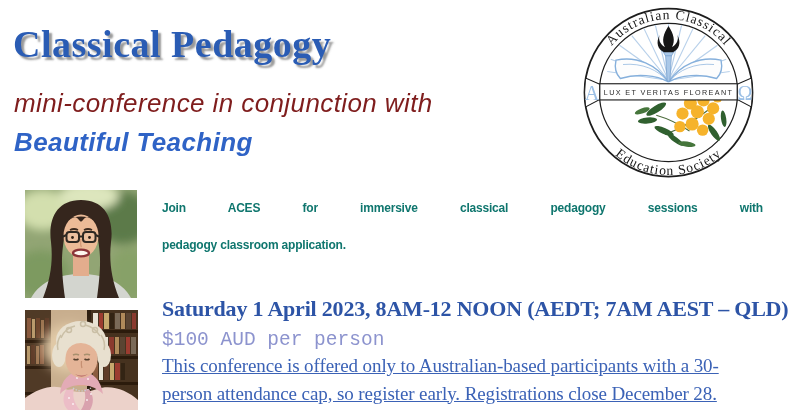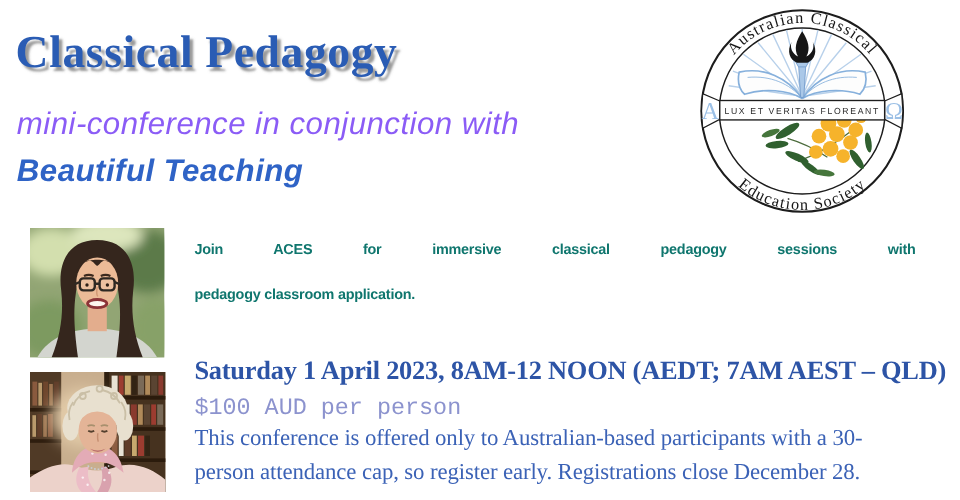--- a/index.html
+++ b/index.html
@@ -4,21 +4,21 @@
 <style>
   html,body{margin:0;padding:0;background:#fff;}
   .canvas{position:relative;width:800px;height:417px;background:#ffffff;overflow:hidden;
           font-family:"Liberation Sans",sans-serif;}
 
   .title{position:absolute;left:13px;top:22px;
          font-family:"Liberation Serif",serif;font-weight:700;font-size:38px;
          color:#2a5cb4;letter-spacing:.5px;
          text-shadow:3px 3px 2px rgba(110,110,110,.7);white-space:nowrap;}
   .sub1{position:absolute;left:14px;top:88px;font-style:italic;font-size:26px;
-        color:#8b5cf6;letter-spacing:.4px;white-space:nowrap;text-align:center;}
+        color:#7f1d1d;letter-spacing:.4px;white-space:nowrap;text-align:center;}
   .sub2{position:absolute;left:14px;top:127px;font-style:italic;font-weight:600;
         font-size:26px;color:#2f63c6;letter-spacing:.4px;white-space:nowrap;}
 
   .logo{position:absolute;left:578px;top:5px;width:181px;height:175px;}
 
   .photo1{position:absolute;left:25px;top:190px;width:112px;height:108px;}
   .photo2{position:absolute;left:25px;top:310px;width:113px;height:100px;}
 
   .intro{position:absolute;left:162px;top:190px;width:601px;
          font-weight:700;font-size:12px;letter-spacing:-.2px;color:#0f766e;}
@@ -26,21 +26,21 @@
   .intro .jline{text-align:justify;text-align-last:justify;white-space:normal;
                 word-spacing:2px;}
 
   .date{position:absolute;left:162px;top:296px;width:640px;
         font-family:"Liberation Serif",serif;font-weight:700;font-size:22px;
         color:#2d54a6;white-space:nowrap;letter-spacing:-.2px;}
   .price{position:absolute;left:162px;top:329px;
          font-family:Liberation Mono, monospace;font-size:19.5px;
          color:#8c93ce;white-space:nowrap;}
   .details{position:absolute;left:162px;top:352px;
-           font-family:"Liberation Serif",serif;font-size:19px;color:#3b62b6;}
+           font-family:"Liberation Serif",serif;font-size:19px;color:#3b62b6;text-decoration:underline;}
   .details div{line-height:27.5px;white-space:nowrap;letter-spacing:-.1px;}
 </style>
 </head>
 <body>
 
 <div class="canvas">
 
   <div class="title">Classical Pedagogy</div>
   <div class="sub1">mini-conference in conjunction with</div>
   <div class="sub2">Beautiful Teaching</div>

